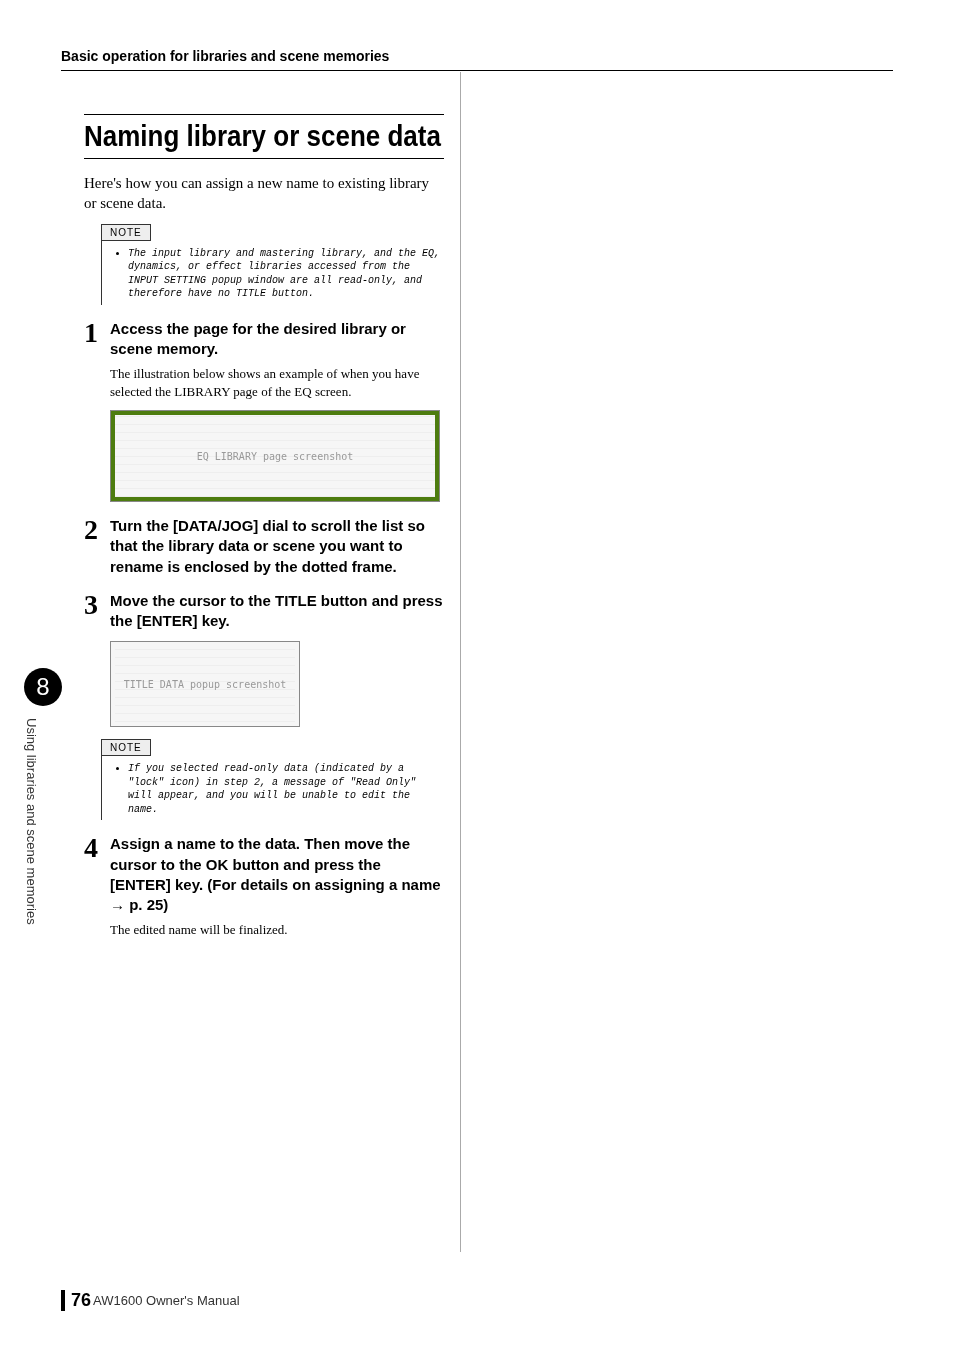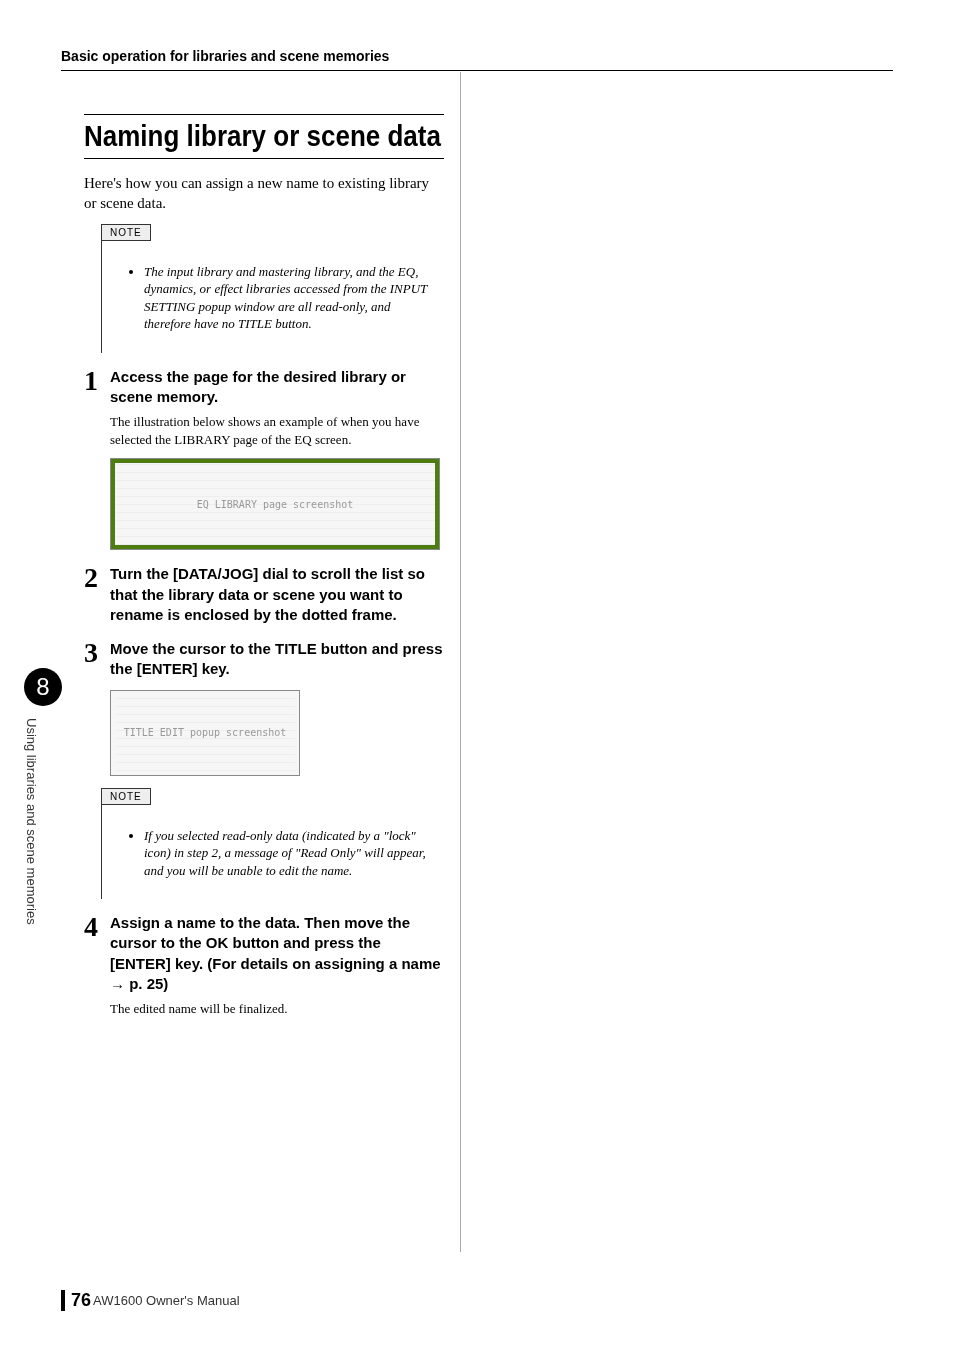--- a/index.html
+++ b/index.html
@@ -7,21 +7,21 @@
   .page { width: 954px; height: 1351px; position: relative; padding: 0; }
   .header-bar { position: absolute; top: 48px; left: 61px; right: 61px; border-bottom: 1px solid #000; padding-bottom: 6px; }
   .header-text { font-family: Arial, Helvetica, sans-serif; font-weight: bold; font-size: 14px; }
   .col-left { position: absolute; top: 114px; left: 84px; width: 360px; }
   .title-block { border-top: 1px solid #000; border-bottom: 1px solid #000; padding: 6px 0; margin-bottom: 14px; }
   .title-text { font-family: Arial, "Helvetica Neue", Helvetica, sans-serif; font-weight: 900; font-size: 26px; letter-spacing: 0px; transform: scaleY(1.1); transform-origin: left center; background: #fff; }
   .body-text { font-size: 15px; line-height: 1.35; margin-bottom: 8px; }
   .note-box { margin: 8px 0 10px 0; padding-left: 17px; }
   .note-tag { display: inline-block; border: 1px solid #333; padding: 2px 8px; font-size: 10px; letter-spacing: 1px; font-family: Arial, sans-serif; background: #eee; font-style: normal; }
   .note-body { border-left: 1px solid #333; margin-top: 0; padding: 6px 0 4px 12px; }
-  .note-body ul { list-style: disc; padding-left: 14px; margin: 16px; font-style: italic; font-size: 13px; line-height: 1.35; }
+  .note-body ul { list-style: disc; padding-left: 14px; margin: 0; font-style: italic; font-size: 10px; line-height: 1.35; font-family: Liberation Mono, monospace; }
   .step { display: flex; margin: 14px 0 6px 0; }
   .step-num { font-family: "Times New Roman", serif; font-weight: bold; font-size: 28px; width: 26px; flex: 0 0 26px; line-height: 1; }
   .step-text { font-family: Arial, Helvetica, sans-serif; font-weight: bold; font-size: 15px; line-height: 1.35; }
   .step-body { margin-left: 26px; font-size: 13px; line-height: 1.35; margin-bottom: 10px; }
   .screenshot-placeholder { margin: 10px 0 10px 26px; }
   .shot-a { width: 330px; height: 92px; border: 1px solid #888; background: #4d7c0f; position: relative; }
   .shot-b { width: 190px; height: 86px; border: 1px solid #888; background: #f6f6f6; position: relative; }
   .shot-inner { position: absolute; inset: 4px; background: repeating-linear-gradient(0deg,#eee,#eee 1px,#f6f6f6 1px,#f6f6f6 8px); display:flex; align-items:center; justify-content:center; }
   .shot-label { font-family: monospace; font-size: 10px; color: #999; }
   .side-tab { position: absolute; left: 24px; top: 668px; width: 40px; height: 356px; }
@@ -80,21 +80,21 @@
     </div>
 
     <div class="step">
       <div class="step-num">3</div>
       <div class="step-text">Move the cursor to the TITLE button and press the [ENTER] key.</div>
     </div>
 
     <div class="screenshot-placeholder">
       <div class="shot-b">
         <div class="shot-inner">
-          <span class="shot-label">TITLE EDIT popup screenshot</span>
+          <span class="shot-label">TITLE DATA popup screenshot</span>
         </div>
       </div>
     </div>
 
     <div class="note-box">
       <span class="note-tag">NOTE</span>
       <div class="note-body">
         <ul>
             <li>If you selected read-only data (indicated by a "lock" icon) in step 2, a message of "Read Only" will appear, and you will be unable to edit the name.</li>
           </ul>

